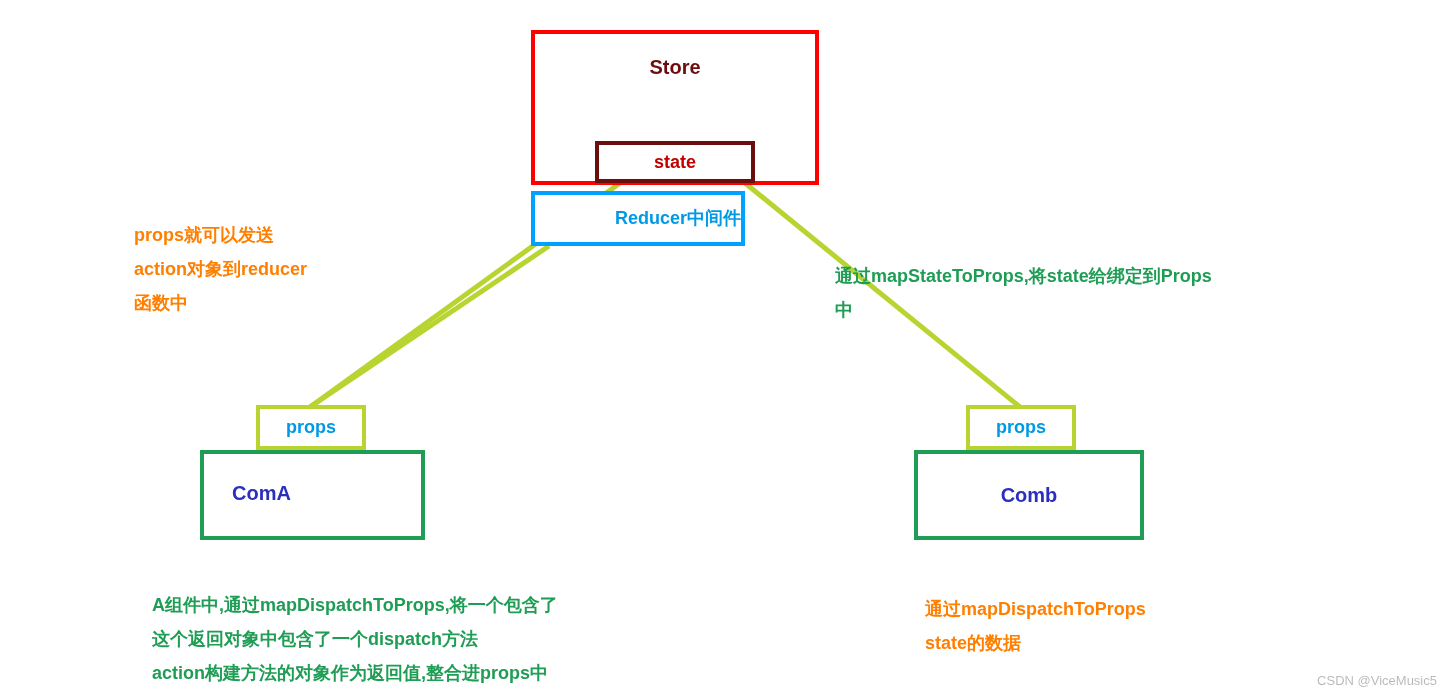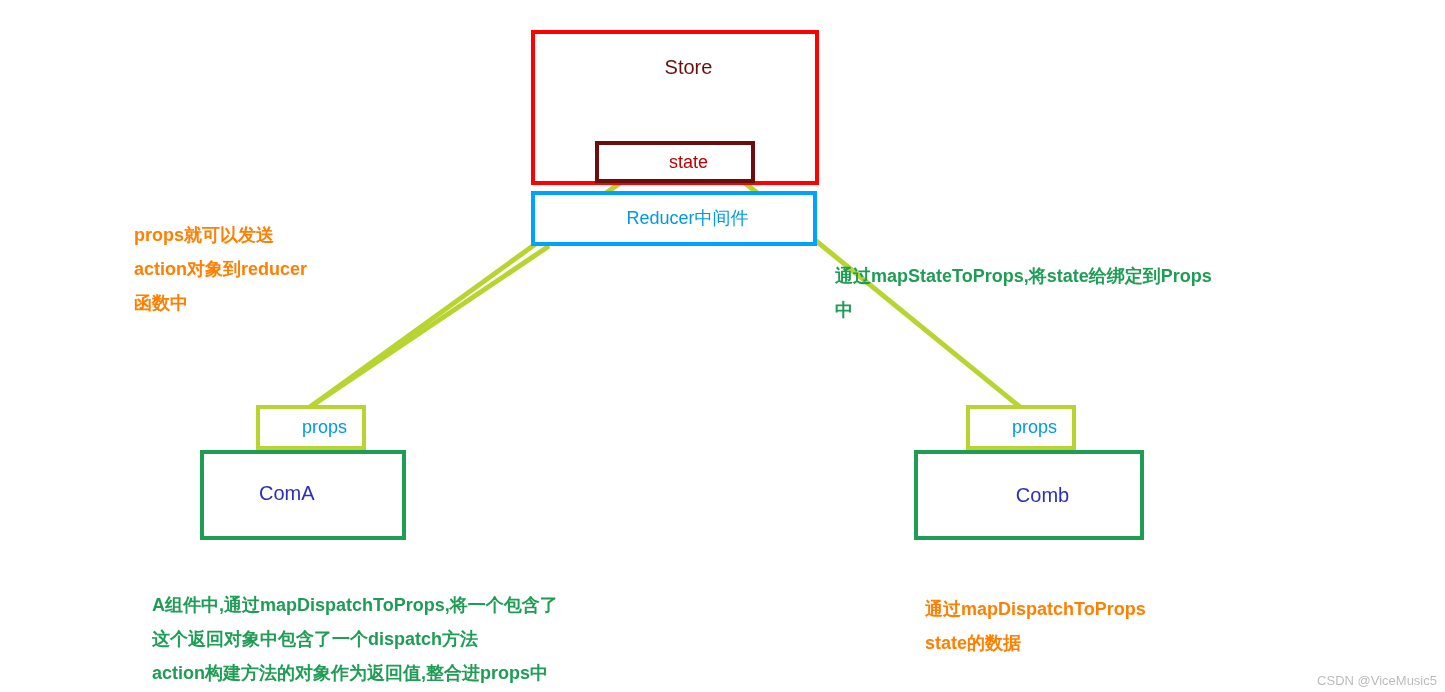--- a/index.html
+++ b/index.html
@@ -15,22 +15,21 @@
     position: relative;
     width: 1445px;
     height: 692px;
   }
   .box {
     position: absolute;
     box-sizing: border-box;
     background: #ffffff;
   }
   .label {
-    font-weight: normal;
-    padding-left: 27px;
+    font-weight: bold;
   }
   .store-box {
     left: 531px;
     top: 30px;
     width: 288px;
     height: 155px;
     border: 4px solid #ff0000;
     text-align: center;
   }
   .store-title {
@@ -47,34 +46,34 @@
     height: 42px;
     line-height: 34px;
     border: 4px solid #6b0e0e;
     color: #c00000;
     font-size: 18px;
     background: #ffffff;
   }
   .reducer-box {
     left: 531px;
     top: 191px;
-    width: 286px;
+    width: 214px;
     height: 55px;
     border: 4px solid #00a2ff;
-    text-align: center;
+    text-align: right;
   }
   .reducer-label {
     color: #0099e5;
     font-size: 18px;
     line-height: 47px;
   }
   .comA-box {
     left: 200px;
     top: 450px;
-    width: 206px;
+    width: 225px;
     height: 90px;
     border: 4px solid #1f9d55;
   }
   .comA-label {
     color: #2b2fbf;
     font-size: 20px;
     margin: 28px 0 0 28px;
   }
   .combB-box {
     left: 914px;

